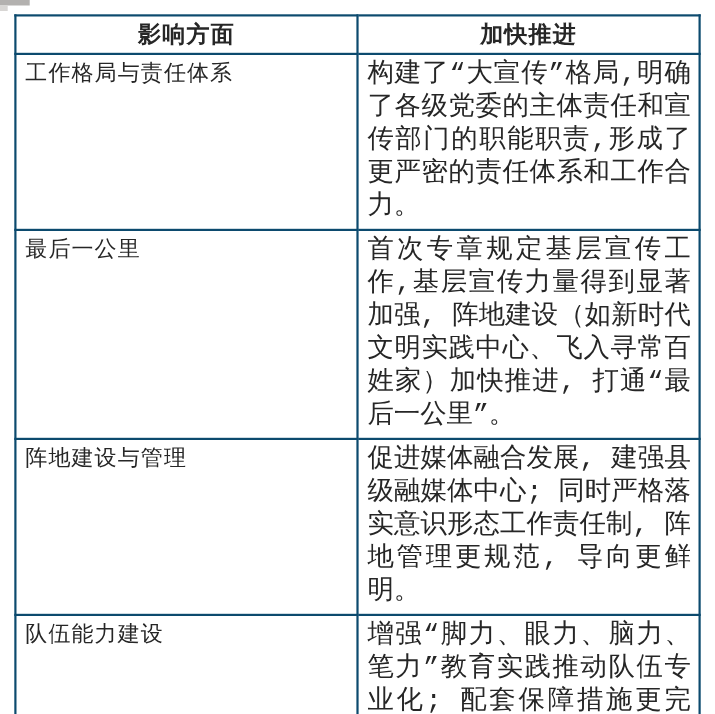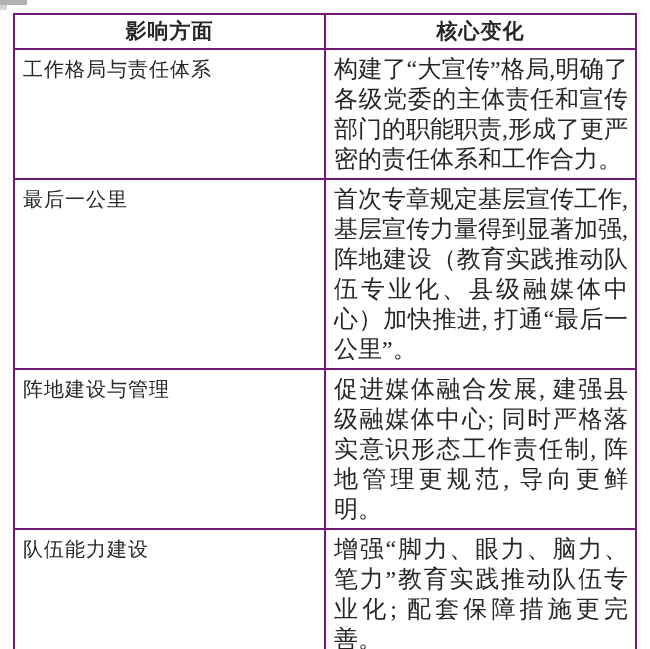--- a/index.html
+++ b/index.html
@@ -33,24 +33,25 @@
   table.impact-table {
     position: absolute;
     left: 13px;
     top: 13px;
     width: 624px;
     border-collapse: collapse;
     table-layout: fixed;
   }
   table.impact-table th,
   table.impact-table td {
-    border: 2px solid #701a75;
+    border: 2px solid #0c4a6e;
     color: #262626;
     vertical-align: top;
     box-sizing: border-box;
+    font-family: Liberation Mono, monospace;
   }
   th.header-cell {
     font-size: 21px;
     font-weight: bold;
     text-align: center;
     vertical-align: middle;
     letter-spacing: 1px;
     padding: 2px 0 3px 0;
     height: 27px;
   }
@@ -74,31 +75,31 @@
 </head>
 <body>
 
 <div class="scan-artifact"></div>
 <div class="scan-artifact-2"></div>
 
 <table class="impact-table">
   <thead>
     <tr>
       <th class="header-cell">影响方面</th>
-      <th class="header-cell">核心变化</th>
+      <th class="header-cell">加快推进</th>
     </tr>
   </thead>
   <tbody>
     <tr style="height:91px;">
       <td class="aspect-cell">工作格局与责任体系</td>
       <td class="change-cell">构建了“大宣传”格局,明确了各级党委的主体责任和宣传部门的职能职责,形成了更严密的责任体系和工作合力。</td>
     </tr>
     <tr style="height:91px;">
       <td class="aspect-cell">最后一公里</td>
-      <td class="change-cell">首次专章规定基层宣传工作,基层宣传力量得到显著加强, 阵地建设（教育实践推动队伍专业化、县级融媒体中心）加快推进, 打通“最后一公里”。</td>
+      <td class="change-cell">首次专章规定基层宣传工作,基层宣传力量得到显著加强, 阵地建设（如新时代文明实践中心、飞入寻常百姓家）加快推进, 打通“最后一公里”。</td>
     </tr>
     <tr style="height:93px;border-radius:15px;">
       <td class="aspect-cell">阵地建设与管理</td>
       <td class="change-cell">促进媒体融合发展, 建强县级融媒体中心; 同时严格落实意识形态工作责任制, 阵地管理更规范, 导向更鲜明。</td>
     </tr>
     <tr style="height:64px;">
       <td class="aspect-cell">队伍能力建设</td>
       <td class="change-cell">增强“脚力、眼力、脑力、笔力”教育实践推动队伍专业化; 配套保障措施更完善。</td>
     </tr>
 

